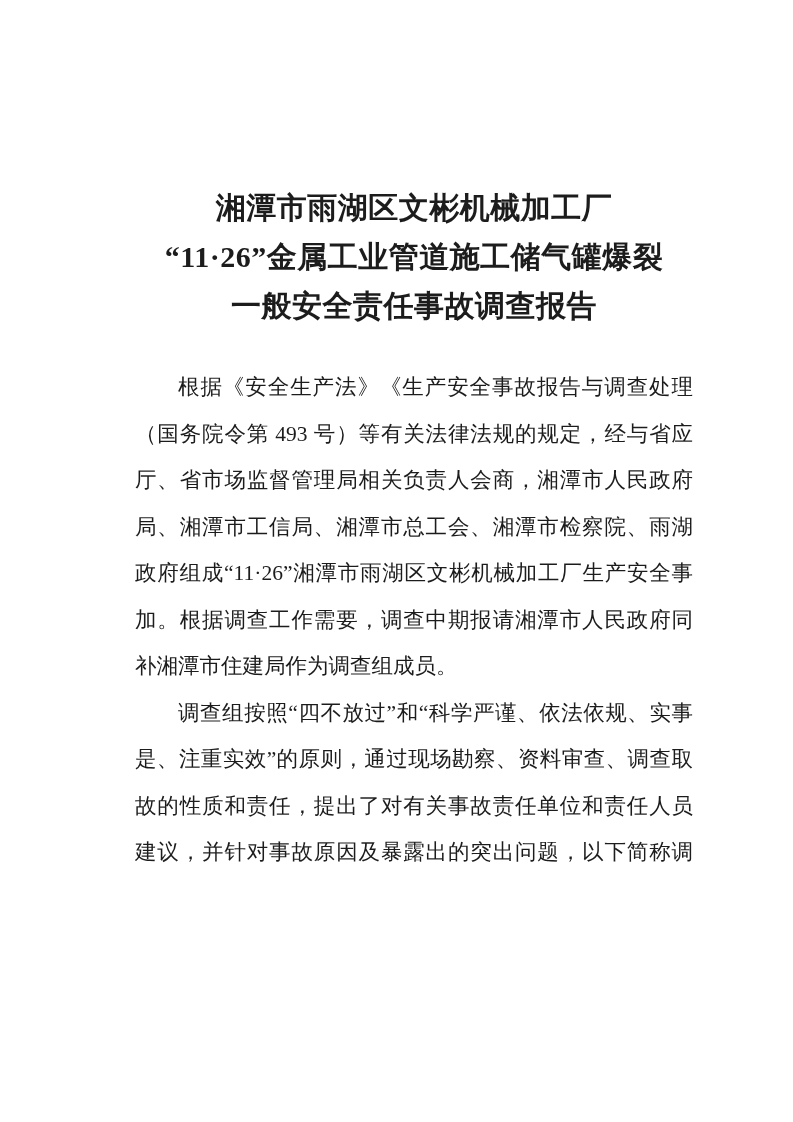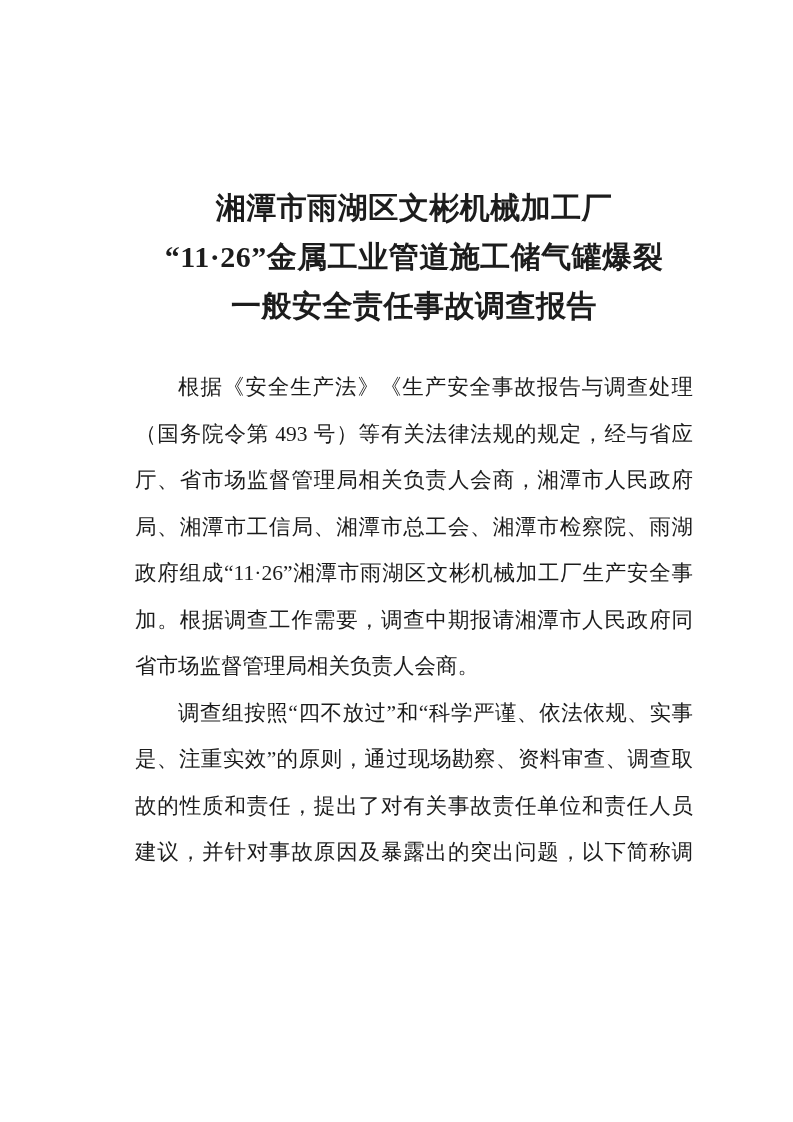--- a/index.html
+++ b/index.html
@@ -57,21 +57,21 @@
   <div class="doc-body">
 
 
     <div class="para">
       <span class="ln first">根据《安全生产法》《生产安全事故报告与调查处理条例》</span>
       <span class="ln">（国务院令第 493 号）等有关法律法规的规定，经与省应急管理</span>
       <span class="ln">厅、省市场监督管理局相关负责人会商，湘潭市人民政府指定湘</span>
       <span class="ln">局、湘潭市工信局、湘潭市总工会、湘潭市检察院、雨湖区人民</span>
       <span class="ln">政府组成“11·26”湘潭市雨湖区文彬机械加工厂生产安全事故</span>
       <span class="ln">加。根据调查工作需要，调查中期报请湘潭市人民政府同意，增</span>
-      <span class="ln last">省市场监督管理局相关负责人会商。</span>
+      <span class="ln last">补湘潭市住建局作为调查组成员。</span>
     </div>
 
     <div class="para">
       <span class="ln first">调查组按照“四不放过”和“科学严谨、依法依规、实事求</span>
       <span class="ln">是、注重实效”的原则，通过现场勘察、资料审查、调查取证、</span>
       <span class="ln">故的性质和责任，提出了对有关事故责任单位和责任人员的处理</span>
       <span class="ln">建议，并针对事故原因及暴露出的突出问题，以下简称调查组</span>
     </div>
 
   </div>

